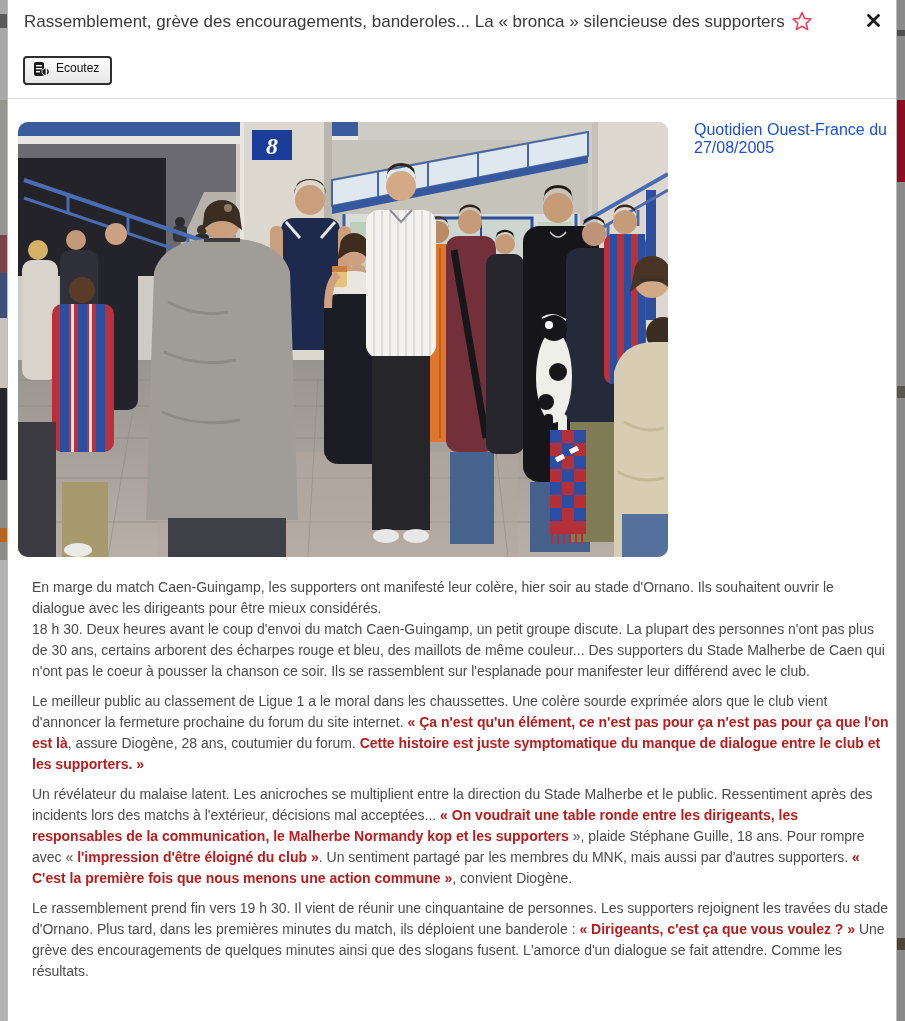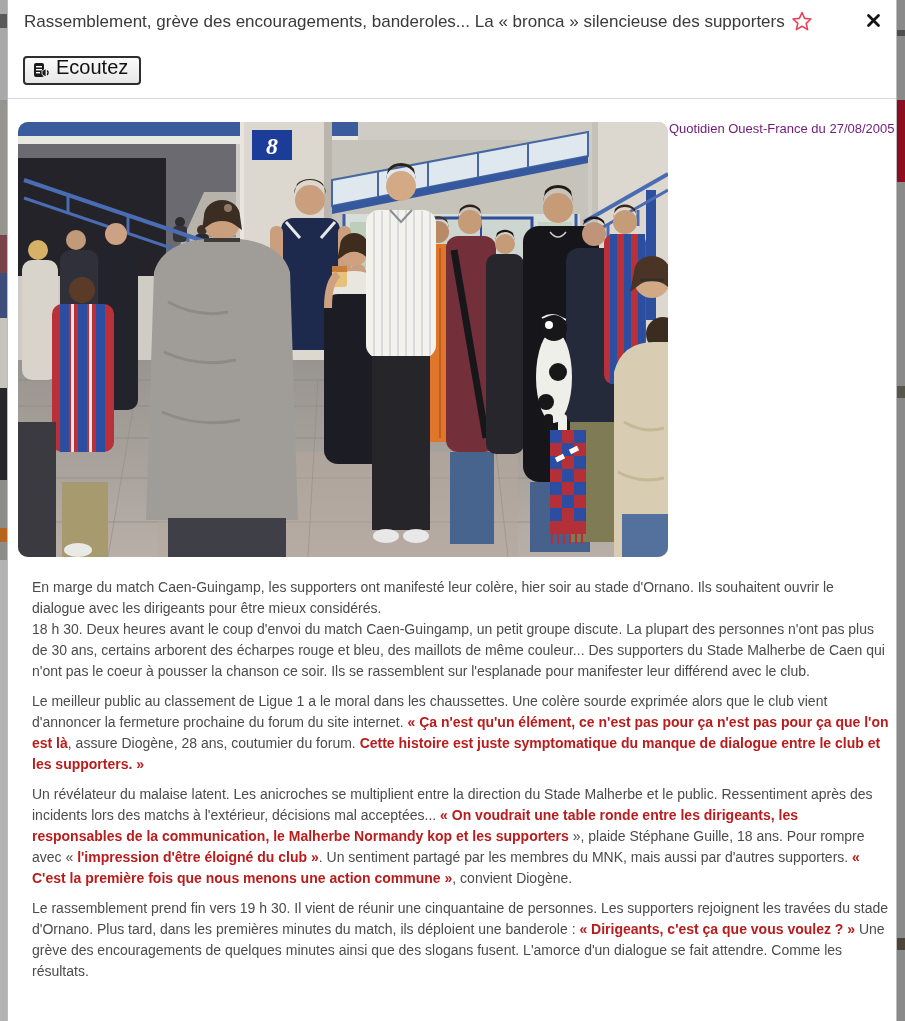--- a/index.html
+++ b/index.html
@@ -13,31 +13,31 @@
   .edge-left .seg,.edge-right .seg{position:absolute;left:0;width:100%;}
 
   .modal{position:absolute;left:7px;top:0;width:890px;height:100%;background:#fff;
          border-left:1px solid #bcbcbc;border-right:1px solid #bcbcbc;box-sizing:border-box;}
 
   .title{position:absolute;left:16px;top:10px;width:836px;font-size:17px;line-height:23px;color:#3a3a3a;}
   .star{display:inline-block;vertical-align:-4px;margin-left:7px;}
   .close-btn{position:absolute;right:14px;top:13px;width:18px;height:18px;cursor:pointer;background:none;border:none;padding:0;}
 
   .listen-btn{position:absolute;left:15px;top:56px;height:29px;box-sizing:border-box;
-      display:inline-flex;align-items:flex-end;gap:6px;padding:3px 11px 4px 8px;
-      font-family:inherit;font-size:20px;color:#111;
+      display:inline-flex;align-items:flex-start;gap:6px;padding:3px 11px 10px 8px;
+      font-family:inherit;font-size:12px;color:#111;
       border:2px solid #2e2e2e;border-radius:4px;
       background:linear-gradient(#fbfbfb,#e7e7e7);cursor:pointer;}
 
   .rule{position:absolute;left:0;right:0;top:98px;border-top:1px solid #d9d9d9;}
 
   .photo{position:absolute;left:10px;top:122px;width:650px;height:435px;border-radius:10px;overflow:hidden;background:#cfccc5;}
   .photo svg{display:block;}
 
-  .source{position:absolute;left:661px;top:121px;font-size:13px;color:#701a75;}
+  .source{position:absolute;left:686px;top:121px;font-size:16px;color:#1d4ed8;}
 
   .article{position:absolute;left:8px;top:577px;width:873px;font-size:14px;line-height:21px;color:#4b4b4b;}
   .article p{margin:0 0 9px 16px;white-space:pre-line;}
   .article b{font-weight:bold;color:#b91c1c;text-align:center;}
 </style>
 </head>
 <body>
 
 <div class="page">
 

